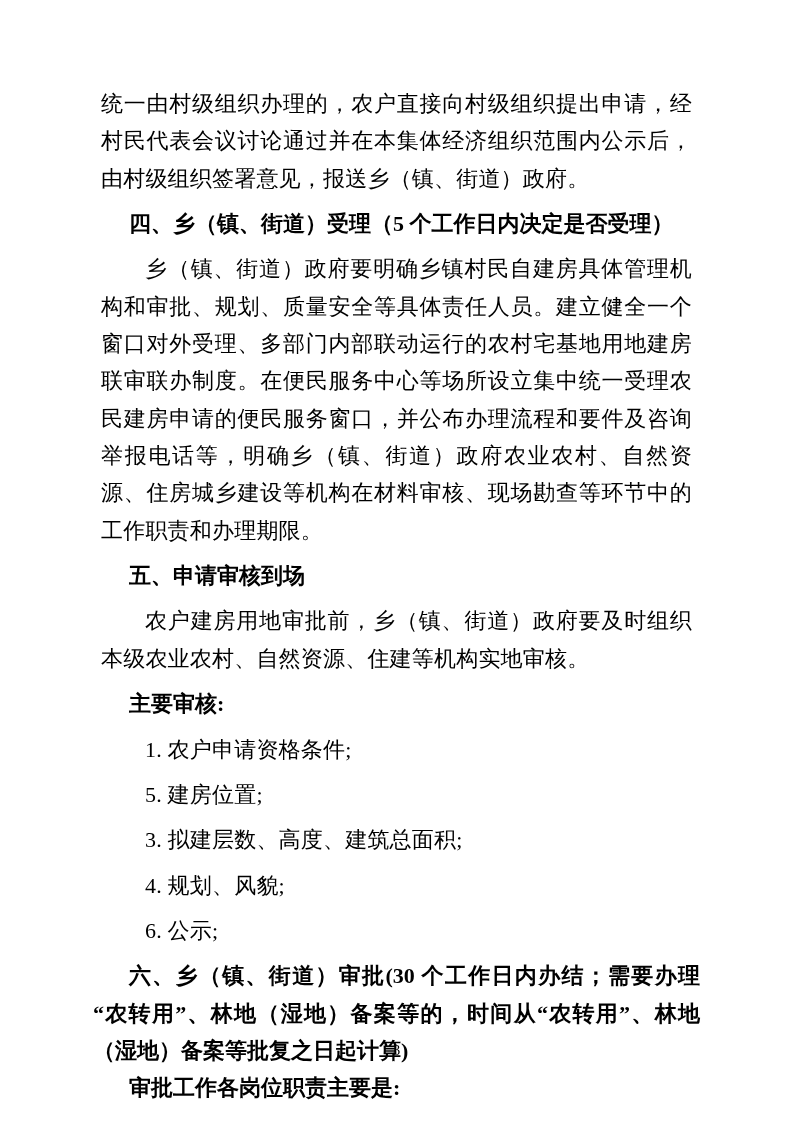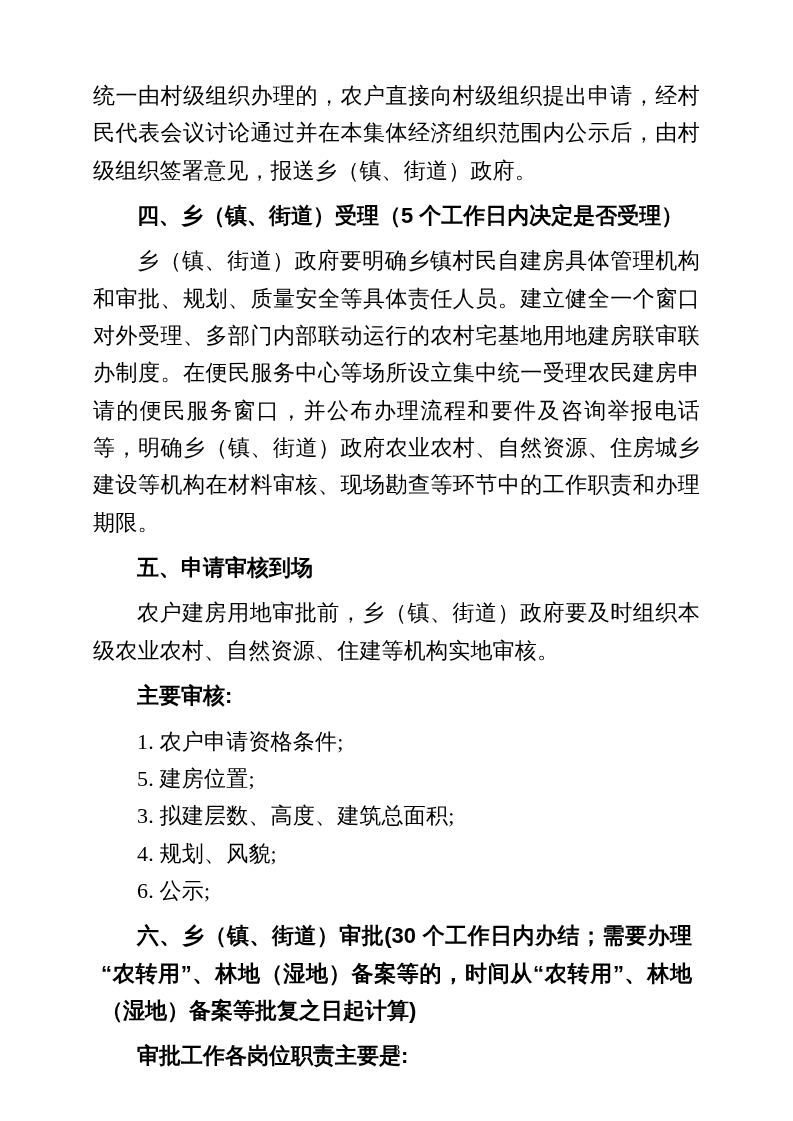--- a/index.html
+++ b/index.html
@@ -22,35 +22,35 @@
     left: 93px;
     width: 607px;
     padding-top: 77px;
     font-size: 22px;
     line-height: 37.35px;
     text-align: justify;
     text-justify: inter-character;
     letter-spacing: 0.2px;
   }
   .para {
-    margin: 0;
+    margin: 8px;
     text-indent: 44px;
   }
   .no-indent {
     text-indent: 0;
   }
   .heading {
-    margin: 8px;
-    font-family: Liberation Sans, sans-serif;
+    margin: 0;
+    font-family: Liberation Serif, serif;
     font-weight: 700;
     text-indent: 36px;
     letter-spacing: 0;
   }
   .list-item {
-    margin: 0;
+    margin: 8px;
     text-indent: 44px;
     text-align: left;
   }
   .page-number {
     position: absolute;
     top: 1041px;
     left: 0;
     width: 100%;
     text-align: center;
     font-size: 15px;

